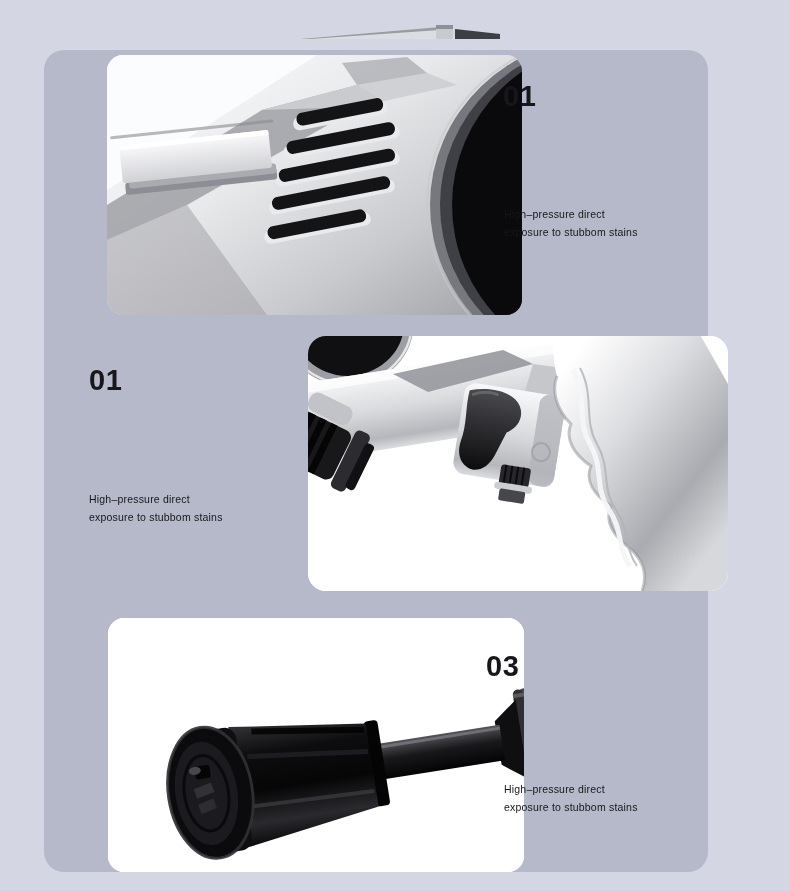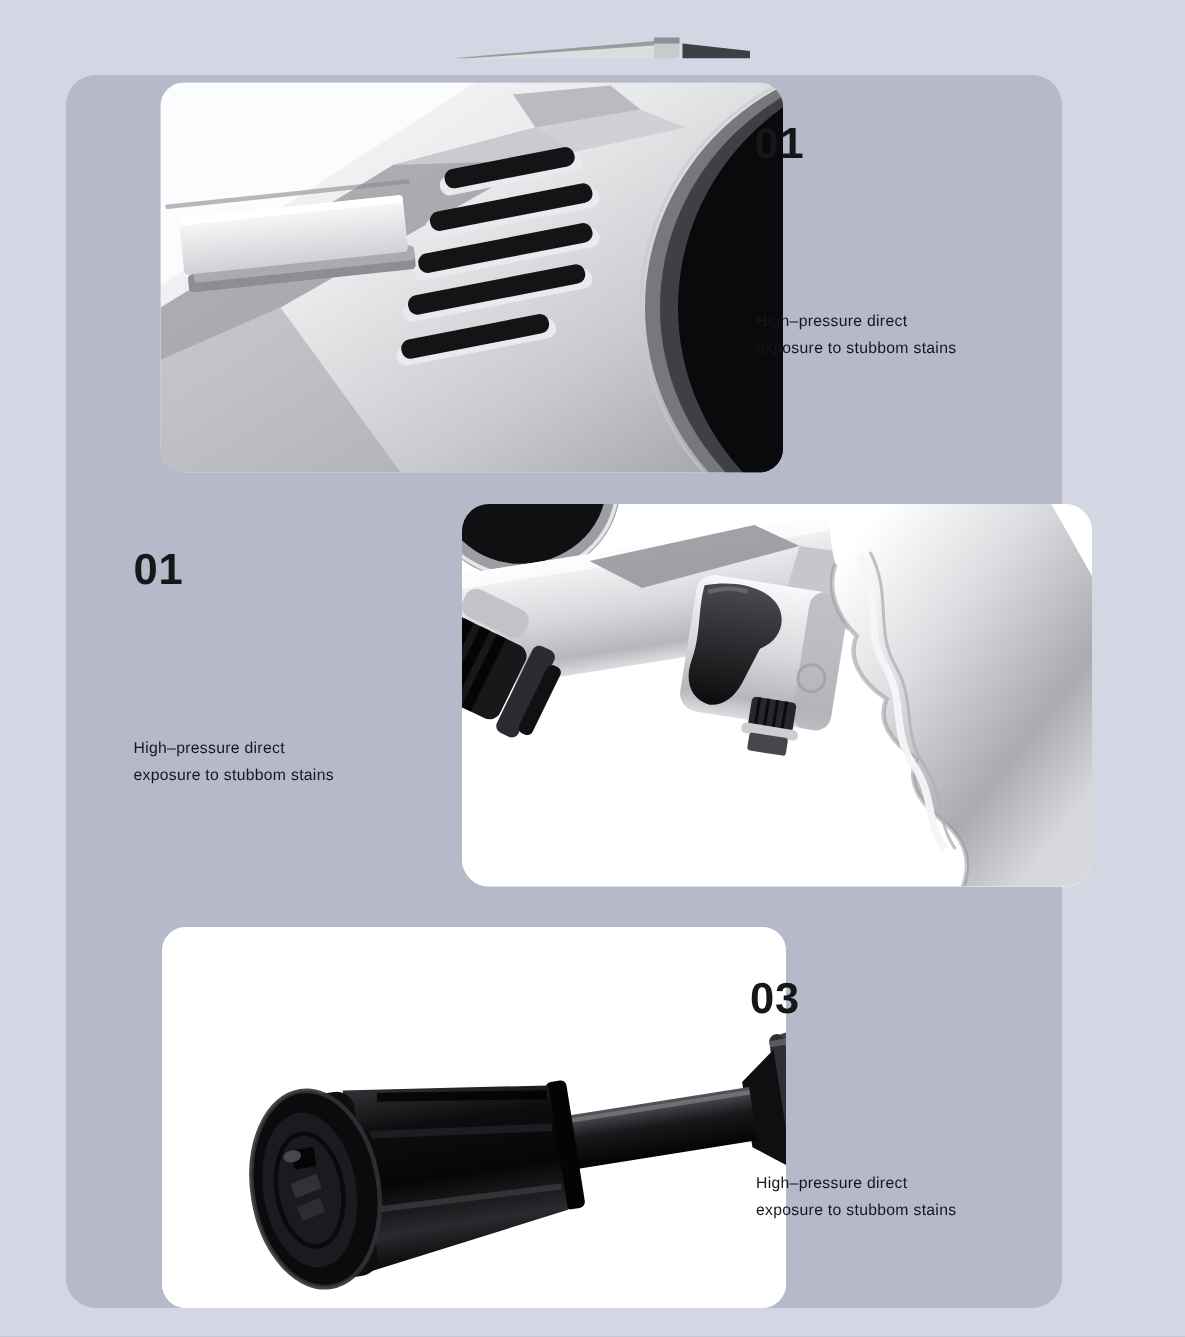--- a/index.html
+++ b/index.html
@@ -22,21 +22,21 @@
   .photo-2{left:268px;top:320px;width:420px;height:255px;border-radius:18px;}
   .photo-3{left:68px;top:602px;width:416px;height:254px;border-radius:16px;}
   .breakout{position:absolute;left:300px;top:24px;width:200px;height:15px;z-index:2;}
   .num{
     position:absolute;z-index:3;
     font-size:29px;font-weight:700;line-height:1;letter-spacing:.5px;
     color:#17171a;
   }
   .num-1{left:503px;top:82px;}
   .num-2{left:89px;top:366px;}
-  .num-3{left:500px;top:652px;}
+  .num-3{left:486px;top:652px;}
   .desc{
     position:absolute;z-index:3;
     font-size:10.5px;font-weight:400;line-height:18.4px;letter-spacing:.2px;
     color:#17171a;white-space:nowrap;
   }
   .desc-1{left:504px;top:205px;}
   .desc-2{left:89px;top:490px;}
   .desc-3{left:504px;top:780px;}
 </style>
 </head>

